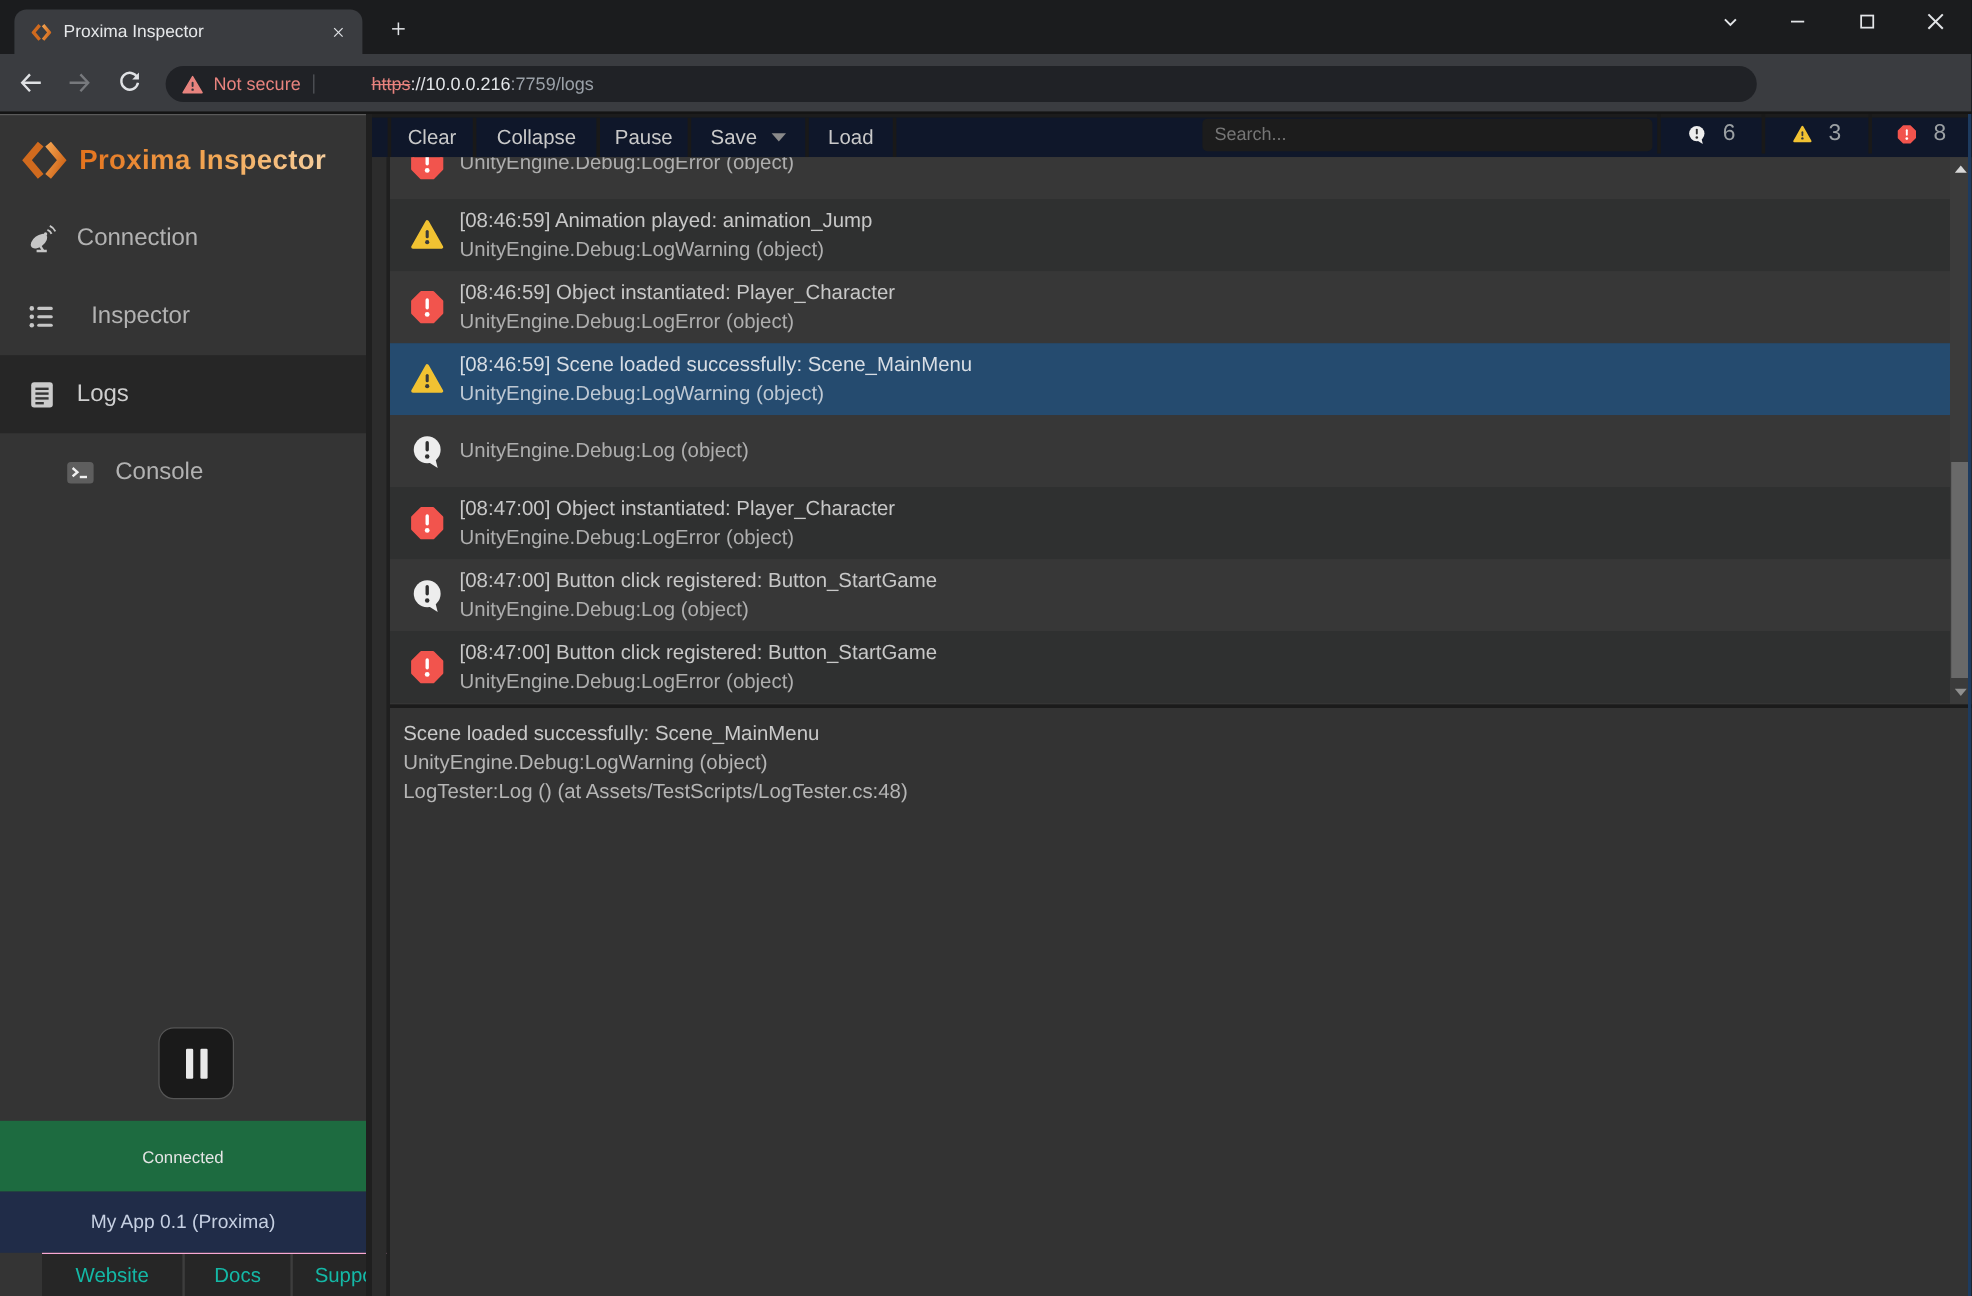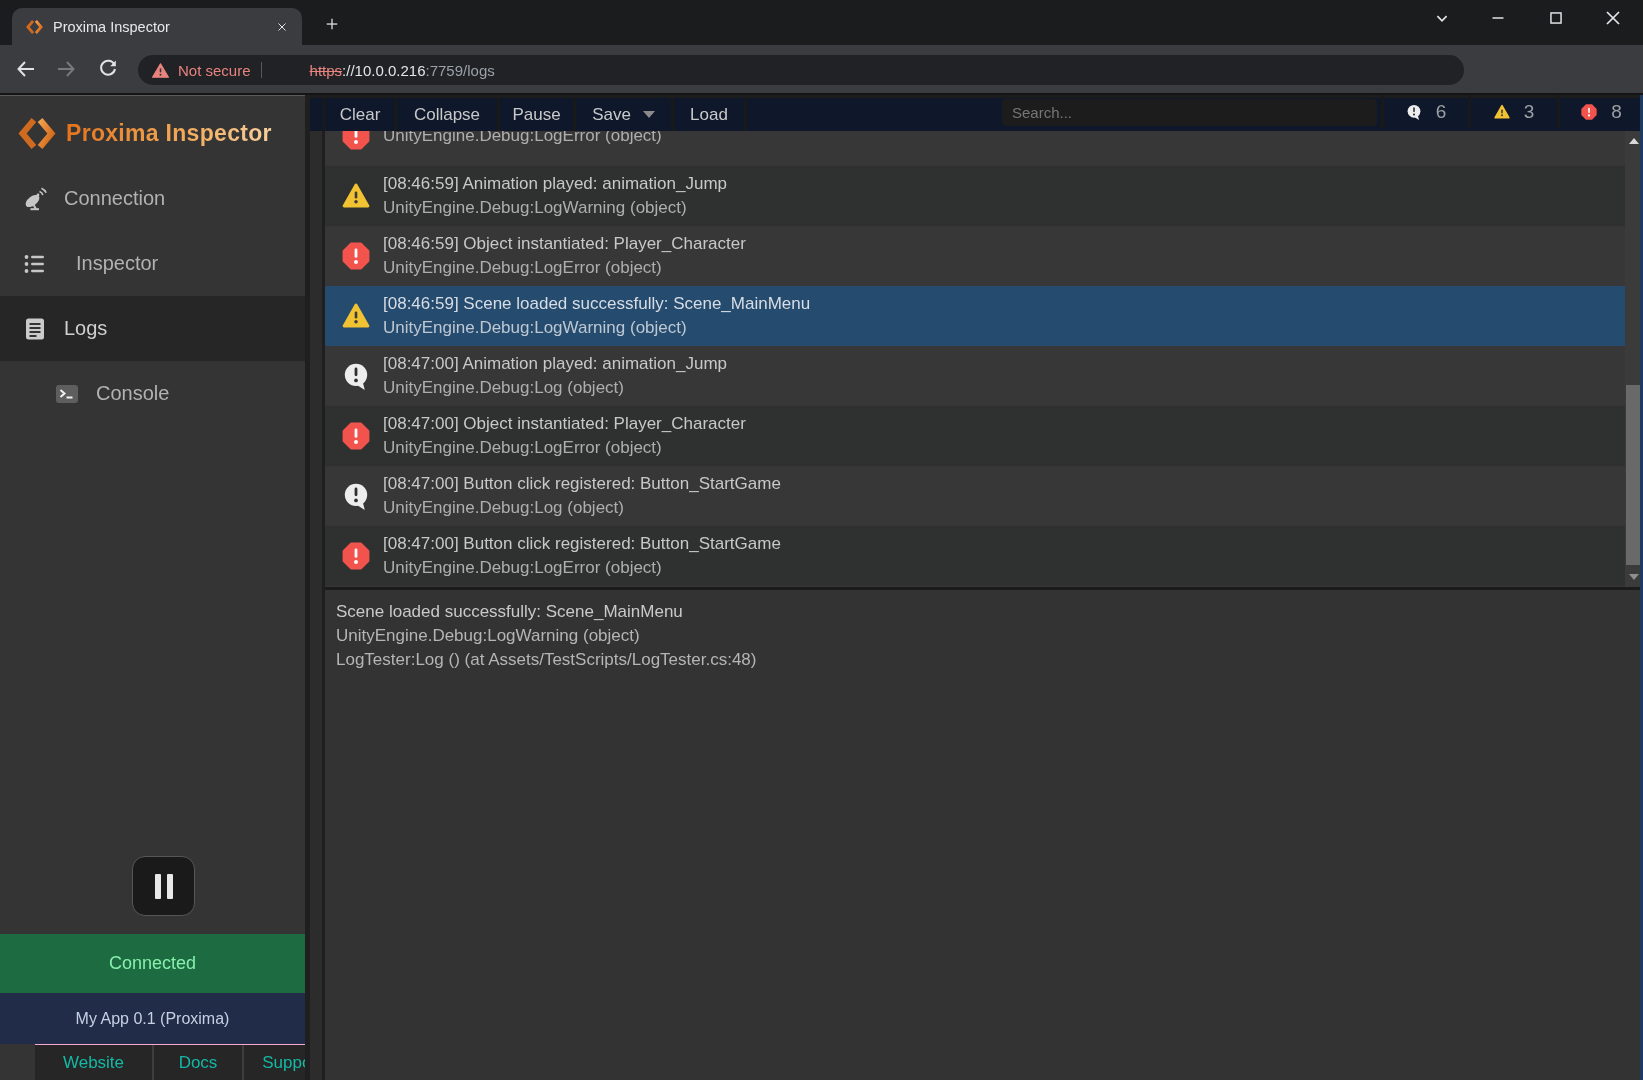--- a/index.html
+++ b/index.html
@@ -41,21 +41,21 @@
     -webkit-background-clip:text;background-clip:text;color:transparent;}
   .nav-item{position:absolute;left:0;width:305px;height:65px;display:flex;align-items:center;
     padding-left:22px;gap:16px;color:#b2b2b2;font-size:20px;}
   .nav-item.active{background:#262626;color:#cfcfcf;}
   .ni-1{top:70px;} .ni-2{top:135px;gap:28px;} .ni-3{top:200px;} .ni-4{top:265px;margin-left:32px;}
 
   .pause-btn{position:absolute;left:132px;top:760px;width:63px;height:60px;background:#1a1a1a;
     border:1px solid #565656;border-radius:13px;display:flex;align-items:center;justify-content:center;gap:6px;}
   .pause-bar{width:6px;height:25px;background:#e9e9e9;border-radius:1px;}
   .connected{position:absolute;left:0;top:838px;width:305px;height:59px;background:#1d6b40;
-    display:flex;align-items:center;justify-content:center;font-size:18px;color:#86efac;}
+    display:flex;align-items:center;justify-content:center;font-size:14px;color:#e5e5e5;}
   .appbar{position:absolute;left:0;top:897px;width:305px;height:51px;background:#202c48;
     display:flex;align-items:center;justify-content:center;font-size:16px;color:#c6d0e2;}
   .side-footer{position:absolute;left:0;top:948px;width:305px;height:37px;background:#262626;
     display:flex;align-items:stretch;font-size:17px;color:#14b8a6;border-top:1px solid #f9a8d4;margin-left:35px;}
   .sf-cell{display:flex;align-items:center;justify-content:center;}
   .sf-div{width:2px;background:#3d3d3d;}
 
   
   .main{position:absolute;left:310px;top:0;width:1333px;height:985px;}
   .toolbar{position:absolute;left:0;top:0;width:1333px;height:36px;background:#0f172a;
@@ -439,21 +439,20 @@
           <div class="log-lines">
               <div class="log-l1">[08:46:59] Scene loaded successfully: Scene_MainMenu</div>
               <div class="log-l2">UnityEngine.Debug:LogWarning (object)</div>
             </div>
         </div>
         <div class="logrow light">
           <svg class="log-ico">
               <use href="#i-info"></use>
             </svg>
           <div class="log-lines">
-              <div class="log-l1">[08:47:00] Animation played: animation_Jump</div>
               <div class="log-l2">UnityEngine.Debug:Log (object)</div>
             </div>
         </div>
         <div class="logrow dark">
           <svg class="log-ico">
               <use href="#i-error"></use>
             </svg>
           <div class="log-lines">
               <div class="log-l1">[08:47:00] Object instantiated: Player_Character</div>
               <div class="log-l2">UnityEngine.Debug:LogError (object)</div>

